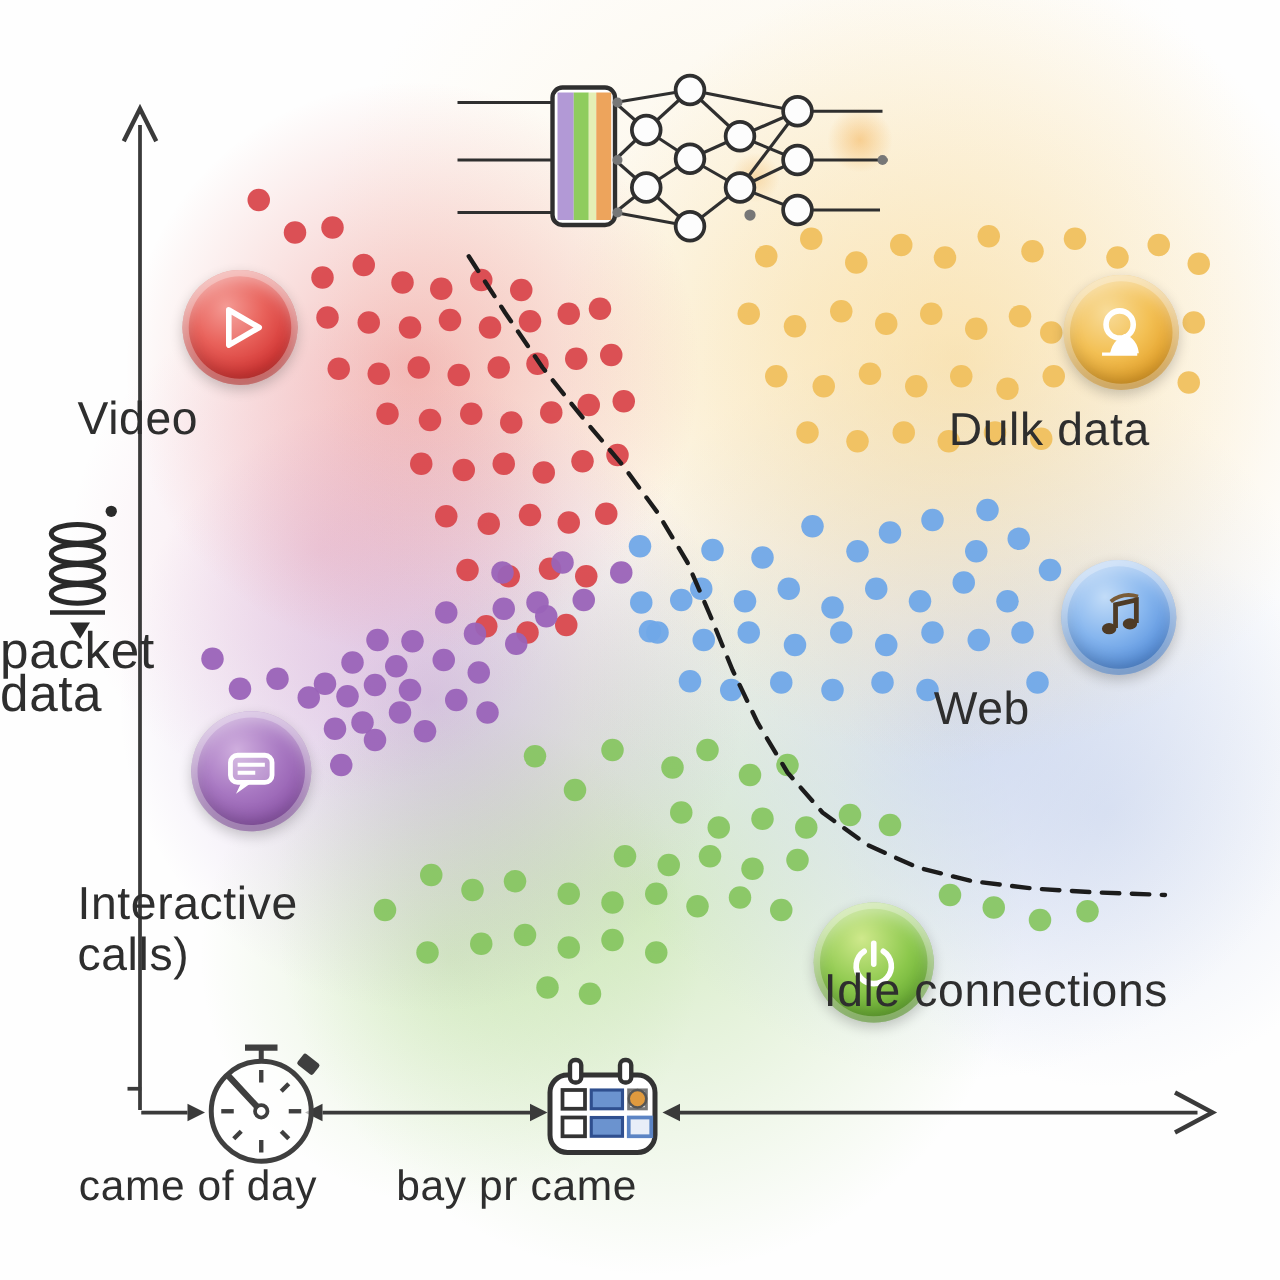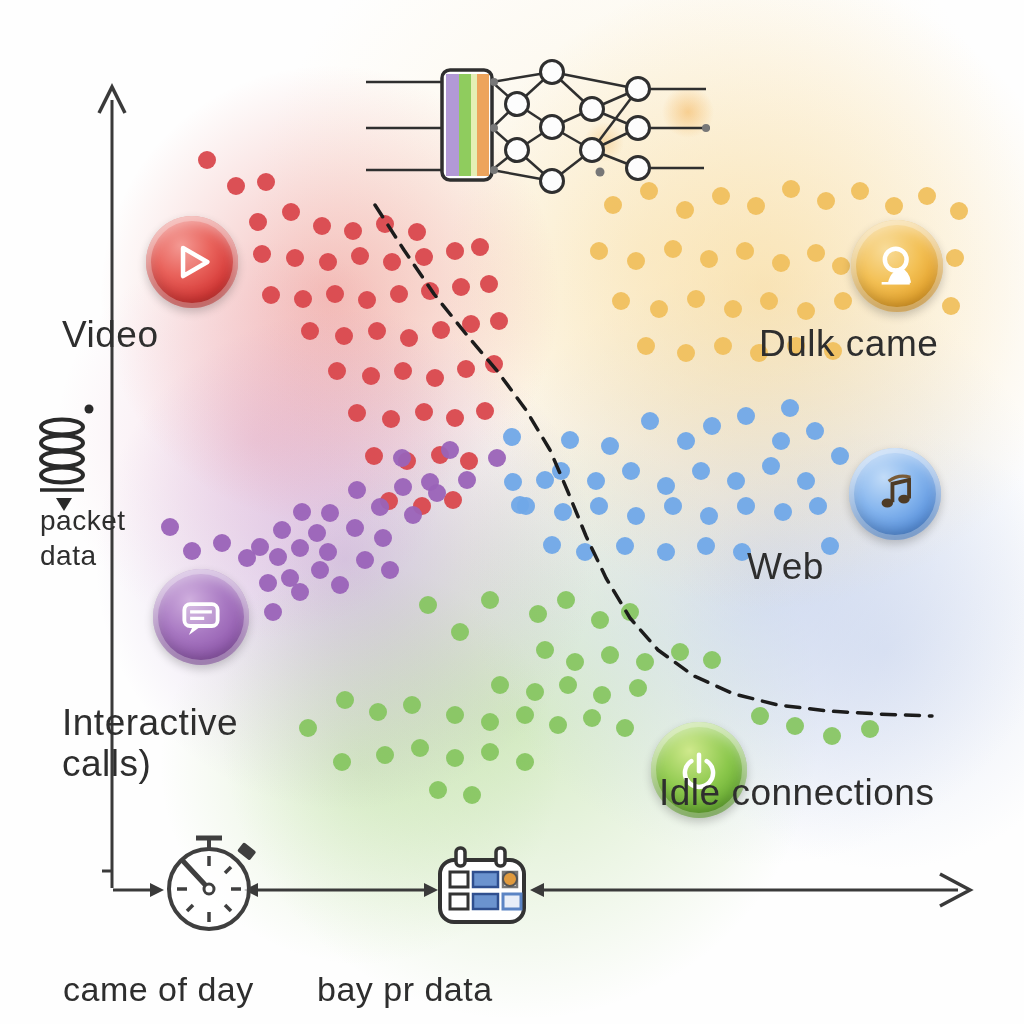--- a/index.html
+++ b/index.html
@@ -24,22 +24,22 @@
     box-shadow:0 4px 10px rgba(0,0,0,.20), inset 0 0 0 5px rgba(255,255,255,.28),
       inset 0 8px 14px rgba(255,255,255,.55), inset 0 -8px 14px rgba(0,0,0,.22);}
   .badge svg{width:64px;height:64px;}
   .badge.big{width:96px;height:96px;}
   .badge.red{background:radial-gradient(circle at 38% 32%, #f49a94 0%, #e9635c 35%, #d63a38 65%, #b5201f 100%);}
   .badge.yellow{background:radial-gradient(circle at 38% 32%, #f8dc9a 0%, #f3c054 40%, #e0991f 78%, #c47d10 100%);}
   .badge.blue{background:radial-gradient(circle at 38% 32%, #c2dcf8 0%, #85b5ee 40%, #4a86d8 80%, #2f66b8 100%);}
   .badge.purple{background:radial-gradient(circle at 38% 32%, #cfaede 0%, #a878c2 40%, #8b52a8 78%, #6f3a8c 100%);}
   .badge.green{background:radial-gradient(circle at 40% 30%, #cfe98c 0%, #8cc84c 45%, #5da32c 80%, #478c1e 100%);}
   .lbl{position:absolute;color:#2e2e2e;text-align:left;font-size:37px;line-height:41px;letter-spacing:.5px;}
-  .lbl.small{font-size:28px;line-height:35px;padding-left:40px;}
-  .lbl.axis{font-size:34px;line-height:36px;margin-top:40px;}
+  .lbl.small{font-size:41px;line-height:35px;}
+  .lbl.axis{font-size:34px;line-height:36px;}
 </style>
 </head>
 <body>
 
 <div class="stage">
   <div class="bg"></div>
 
   <svg class="layer" viewBox="0 0 1024 1024">
 
     <g stroke="#2f2f2f" fill="none">
@@ -386,35 +386,35 @@
     <svg viewBox="0 0 100 100">
       <path d="M38 36 a22 22 0 1 0 24 0" fill="none" stroke="#fff" stroke-width="7" stroke-linecap="round"></path>
       <line x1="50" y1="26" x2="50" y2="52" stroke="#fff" stroke-width="7" stroke-linecap="round"></line>
     </svg>
   </div>
 
   <div class="lbl" style="left:62px;top:314px;width:290px">
     <span>Video</span><br>
   </div>
   <div class="lbl" style="left:759px;top:323px;width:300px">
-    <span>Dulk came</span>
+    <span>Dulk data</span>
   </div>
   <div class="lbl" style="left:747px;top:546px;width:300px">
     <span>Web</span><br>
   </div>
   <div class="lbl" style="left:62px;top:702px;width:300px">
     <span>Interactive</span><br>
     <span>calls)</span>
   </div>
   <div class="lbl" style="left:659px;top:772px;width:300px">
     <span>Idle connections</span>
   </div>
   <div class="lbl small" style="left:0px;top:503px;width:132px">
     <span>packet</span><br>
     <span>data</span>
   </div>
   <div class="lbl axis" style="left:63px;top:931px;width:300px">
     <span>came of day</span>
   </div>
   <div class="lbl axis" style="left:317px;top:931px;width:300px">
-    <span>bay pr data</span>
+    <span>bay pr came</span>
   </div>
 </div>
 
 </body></html>

